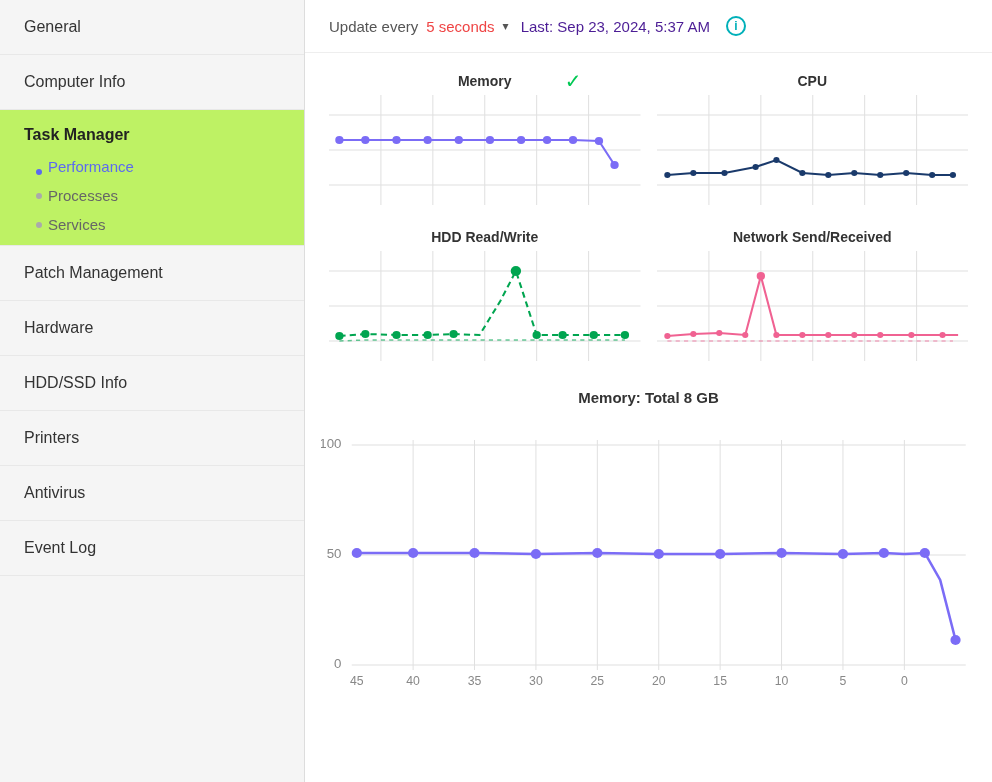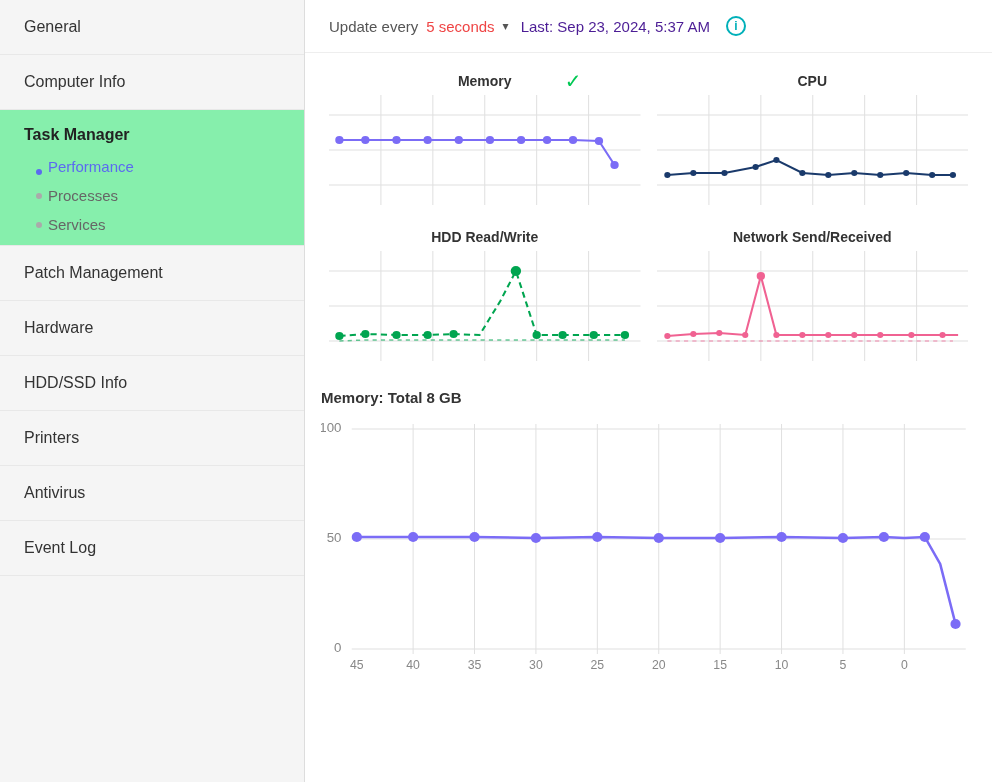--- a/index.html
+++ b/index.html
@@ -17,21 +17,21 @@
     .sidebar-item {
       padding: 18px 24px;
       font-size: 16px;
       color: #333;
       cursor: pointer;
       border-bottom: 1px solid #e8e8e8;
       background: #f5f5f5;
     }
     .sidebar-section {
       padding: 16px 24px 6px 24px;
-      background: #86efac;
+      background: #bef264;
       border-bottom: 1px solid #e8e8e8;
     }
     .sidebar-section-title {
       font-size: 16px;
       font-weight: 600;
       color: #222;
       margin-bottom: 8px;
     }
     .sidebar-sub-item {
       padding: 6px 0 6px 12px;
@@ -100,24 +100,25 @@
       width: 100%;
       height: 110px;
       position: relative;
     }
 
     
     .big-chart-section {
       padding: 8px 16px 16px 16px;
     }
     .big-chart-title {
+      text-align: center;
       font-size: 15px;
       font-weight: 700;
       color: #333;
-      margin-bottom: 8px;
+      margin-bottom: 24px;
     }
     .big-chart-container {
       width: 100%;
       height: 260px;
       position: relative;
     }
 
     
     .checkmark {
       color: #00c853;

